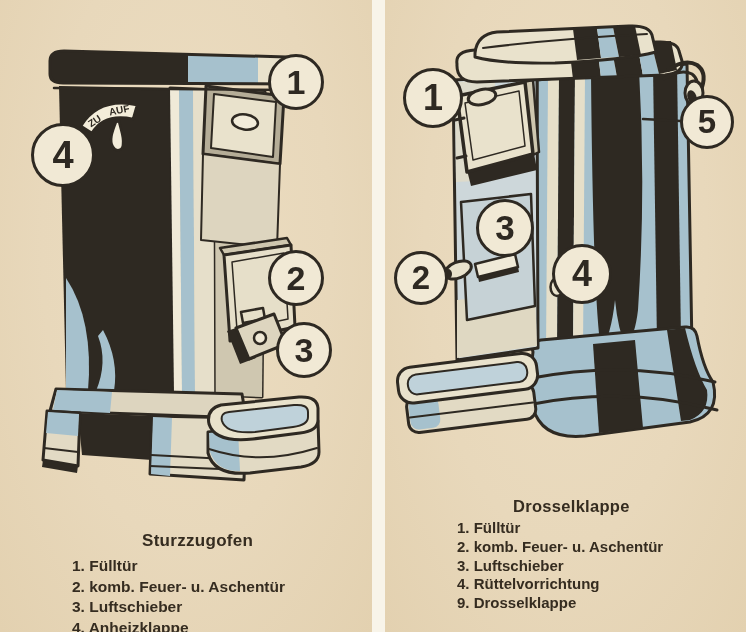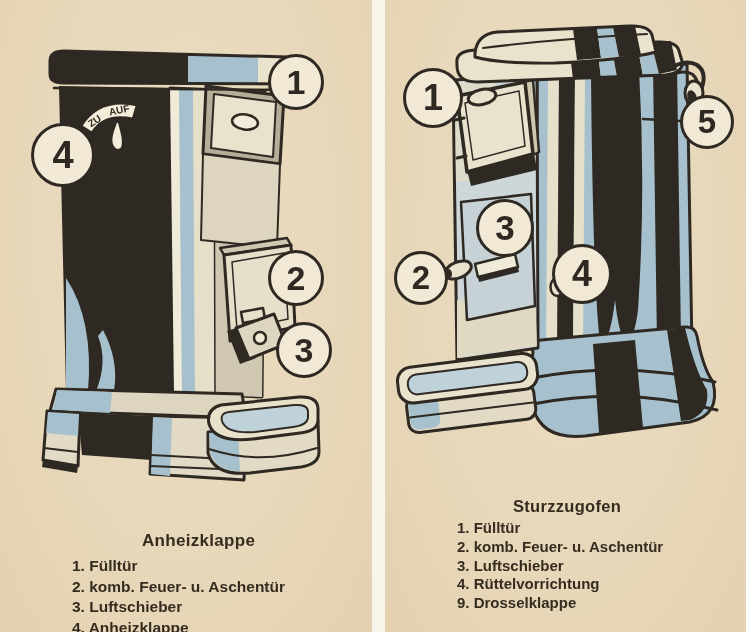--- a/index.html
+++ b/index.html
@@ -97,21 +97,21 @@
         <path d="M229,412 L294,405 Q308,404 308,412 L308,417 Q308,425 293,427 L255,432 Q226,434 222,421 Q220,413 229,412 Z" fill="#bfd2da" stroke="#2e2922" stroke-width="2"></path>
       </g>
     </svg>
 
     <div class="callout" style="left:268px;top:54px;width:56px;height:56px;font-size:34px;">1</div>
     <div class="callout" style="left:268px;top:250px;width:56px;height:56px;font-size:34px;">2</div>
     <div class="callout" style="left:276px;top:322px;width:56px;height:56px;font-size:34px;">3</div>
     <div class="callout" style="left:31px;top:123px;width:64px;height:64px;font-size:38px;">4</div>
 
     <div class="legend legend-left" style="left:72px;top:531px;">
-      <div class="legend-title">Anheizklappe</div>
+      <div class="legend-title">Sturzzugofen</div>
       <div class="legend-item">1. Fülltür</div>
       <div class="legend-item">2. komb. Feuer- u. Aschentür</div>
       <div class="legend-item">3. Luftschieber</div>
       <div class="legend-item">4. Anheizklappe</div>
     </div>
   </div>
 
   <div class="panel panel-right">
 
     <svg class="fig-svg" width="361" height="492" viewBox="0 0 361 492">
@@ -181,21 +181,21 @@
       </g>
     </svg>
 
     <div class="callout" style="left:18px;top:68px;width:60px;height:60px;font-size:36px;">1</div>
     <div class="callout" style="left:9px;top:251px;width:54px;height:54px;font-size:33px;">2</div>
     <div class="callout" style="left:91px;top:199px;width:58px;height:58px;font-size:35px;">3</div>
     <div class="callout" style="left:167px;top:244px;width:60px;height:60px;font-size:36px;">4</div>
     <div class="callout" style="left:295px;top:95px;width:54px;height:54px;font-size:33px;">5</div>
 
     <div class="legend legend-right" style="left:72px;top:497px;">
-      <div class="legend-title">Sturzzugofen</div>
+      <div class="legend-title">Drosselklappe</div>
       <div class="legend-item">1. Fülltür</div>
       <div class="legend-item">2. komb. Feuer- u. Aschentür</div>
       <div class="legend-item">3. Luftschieber</div>
       <div class="legend-item">4. Rüttelvorrichtung</div>
       <div class="legend-item">9. Drosselklappe</div>
     </div>
   </div>
 
 </div>
 

